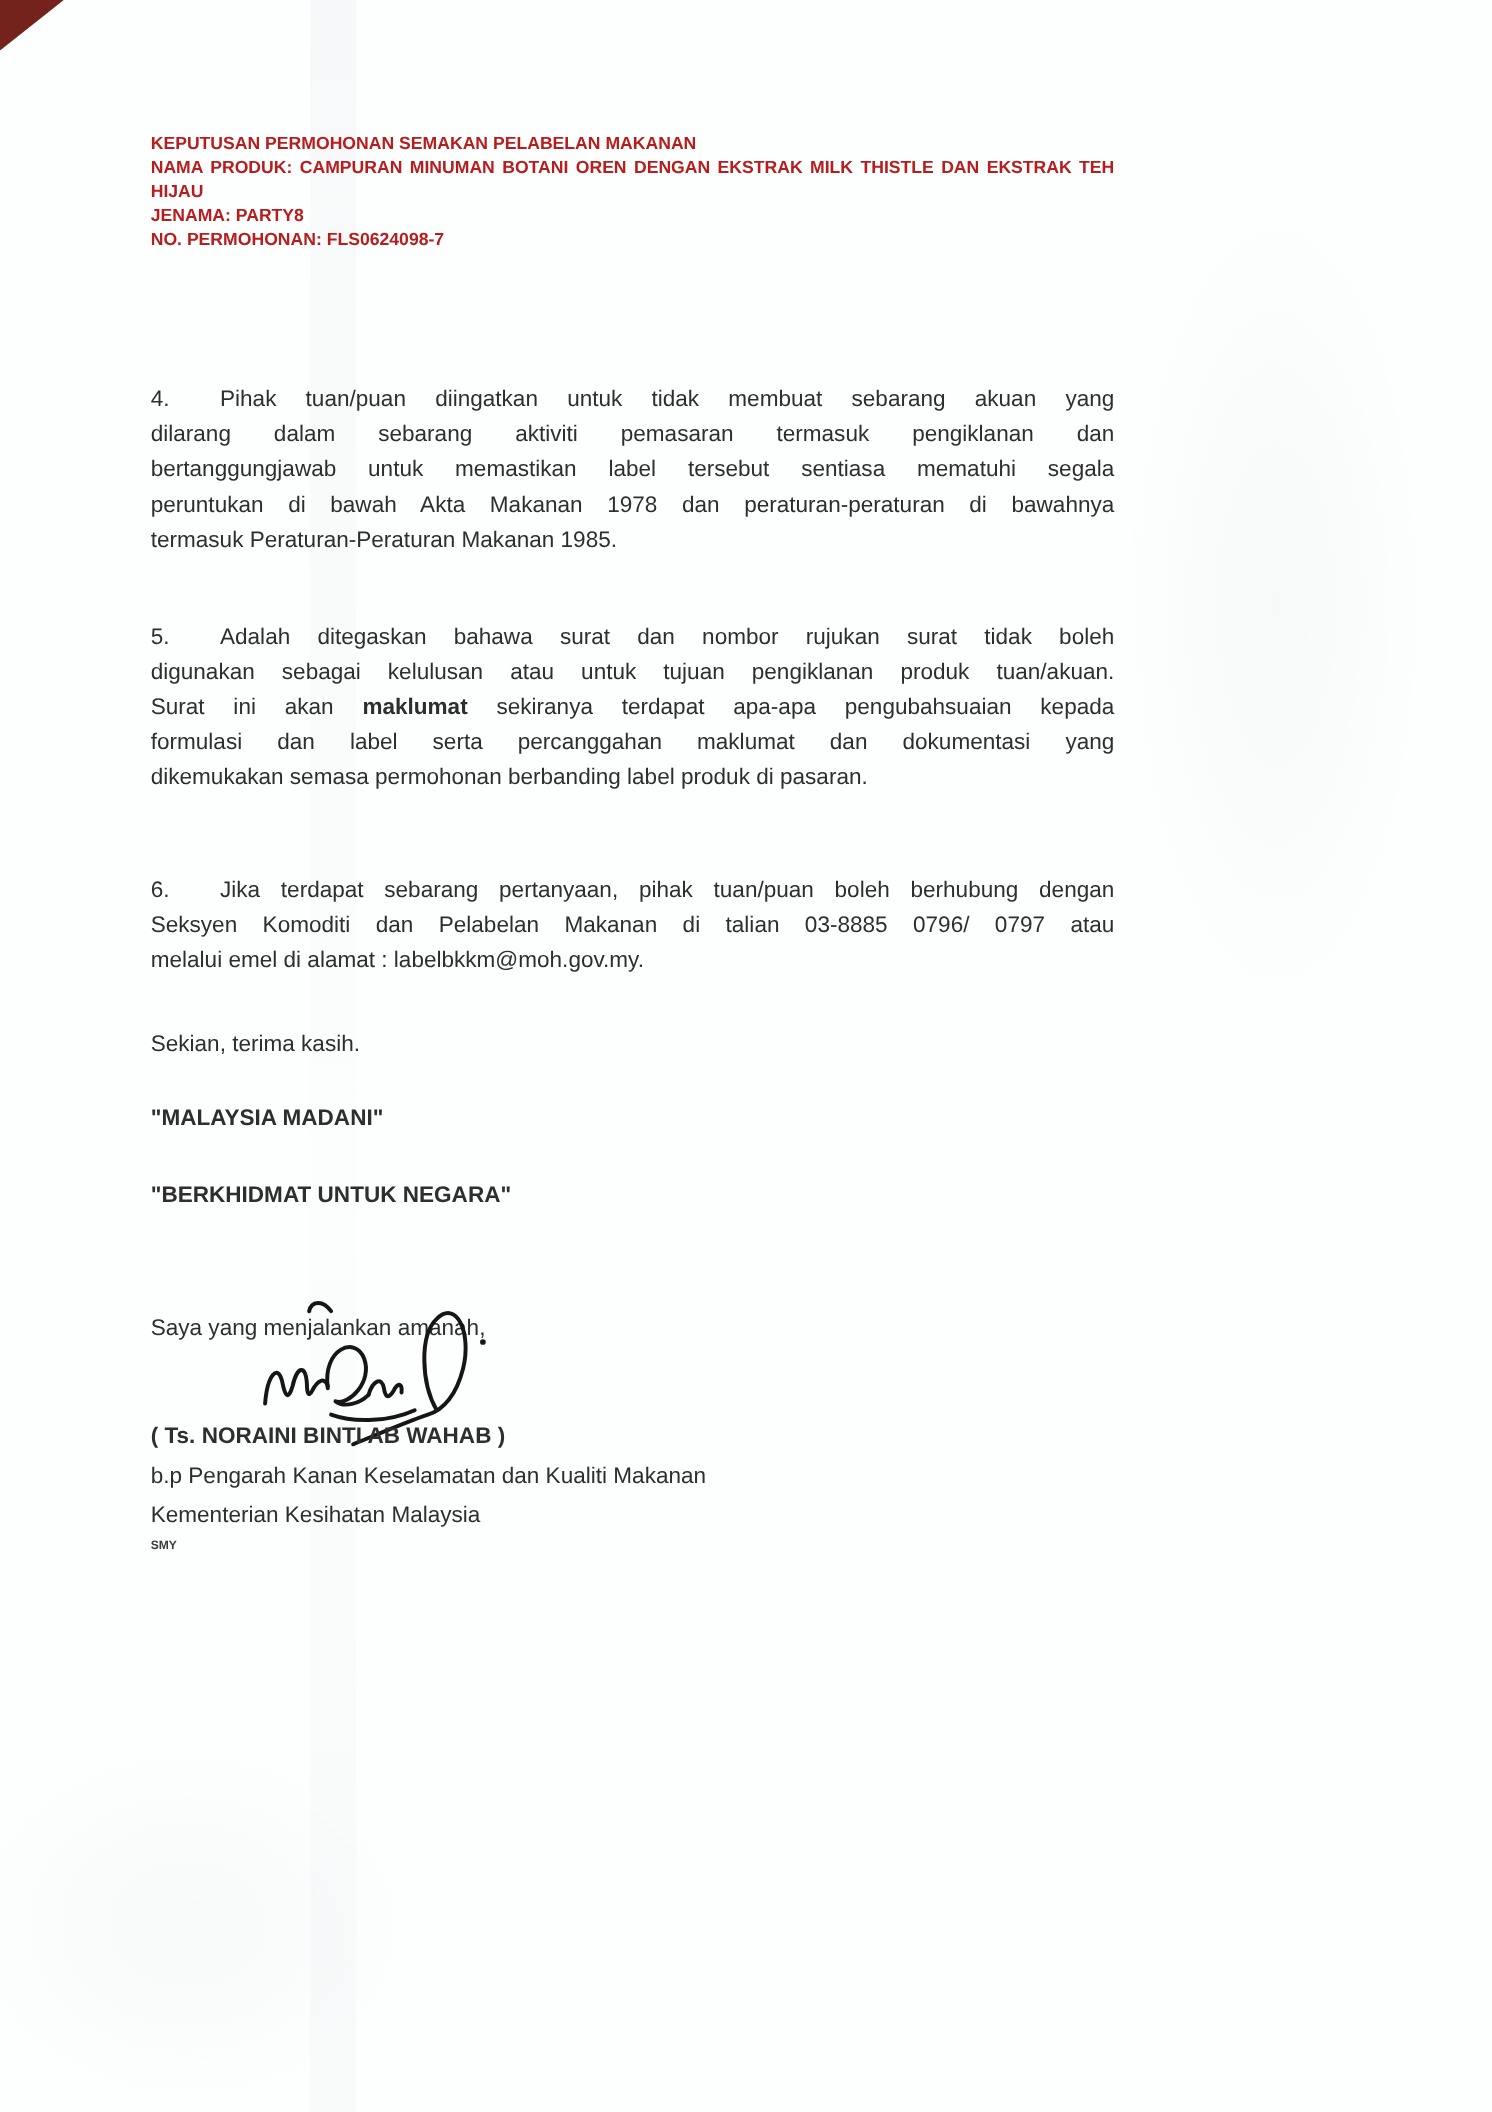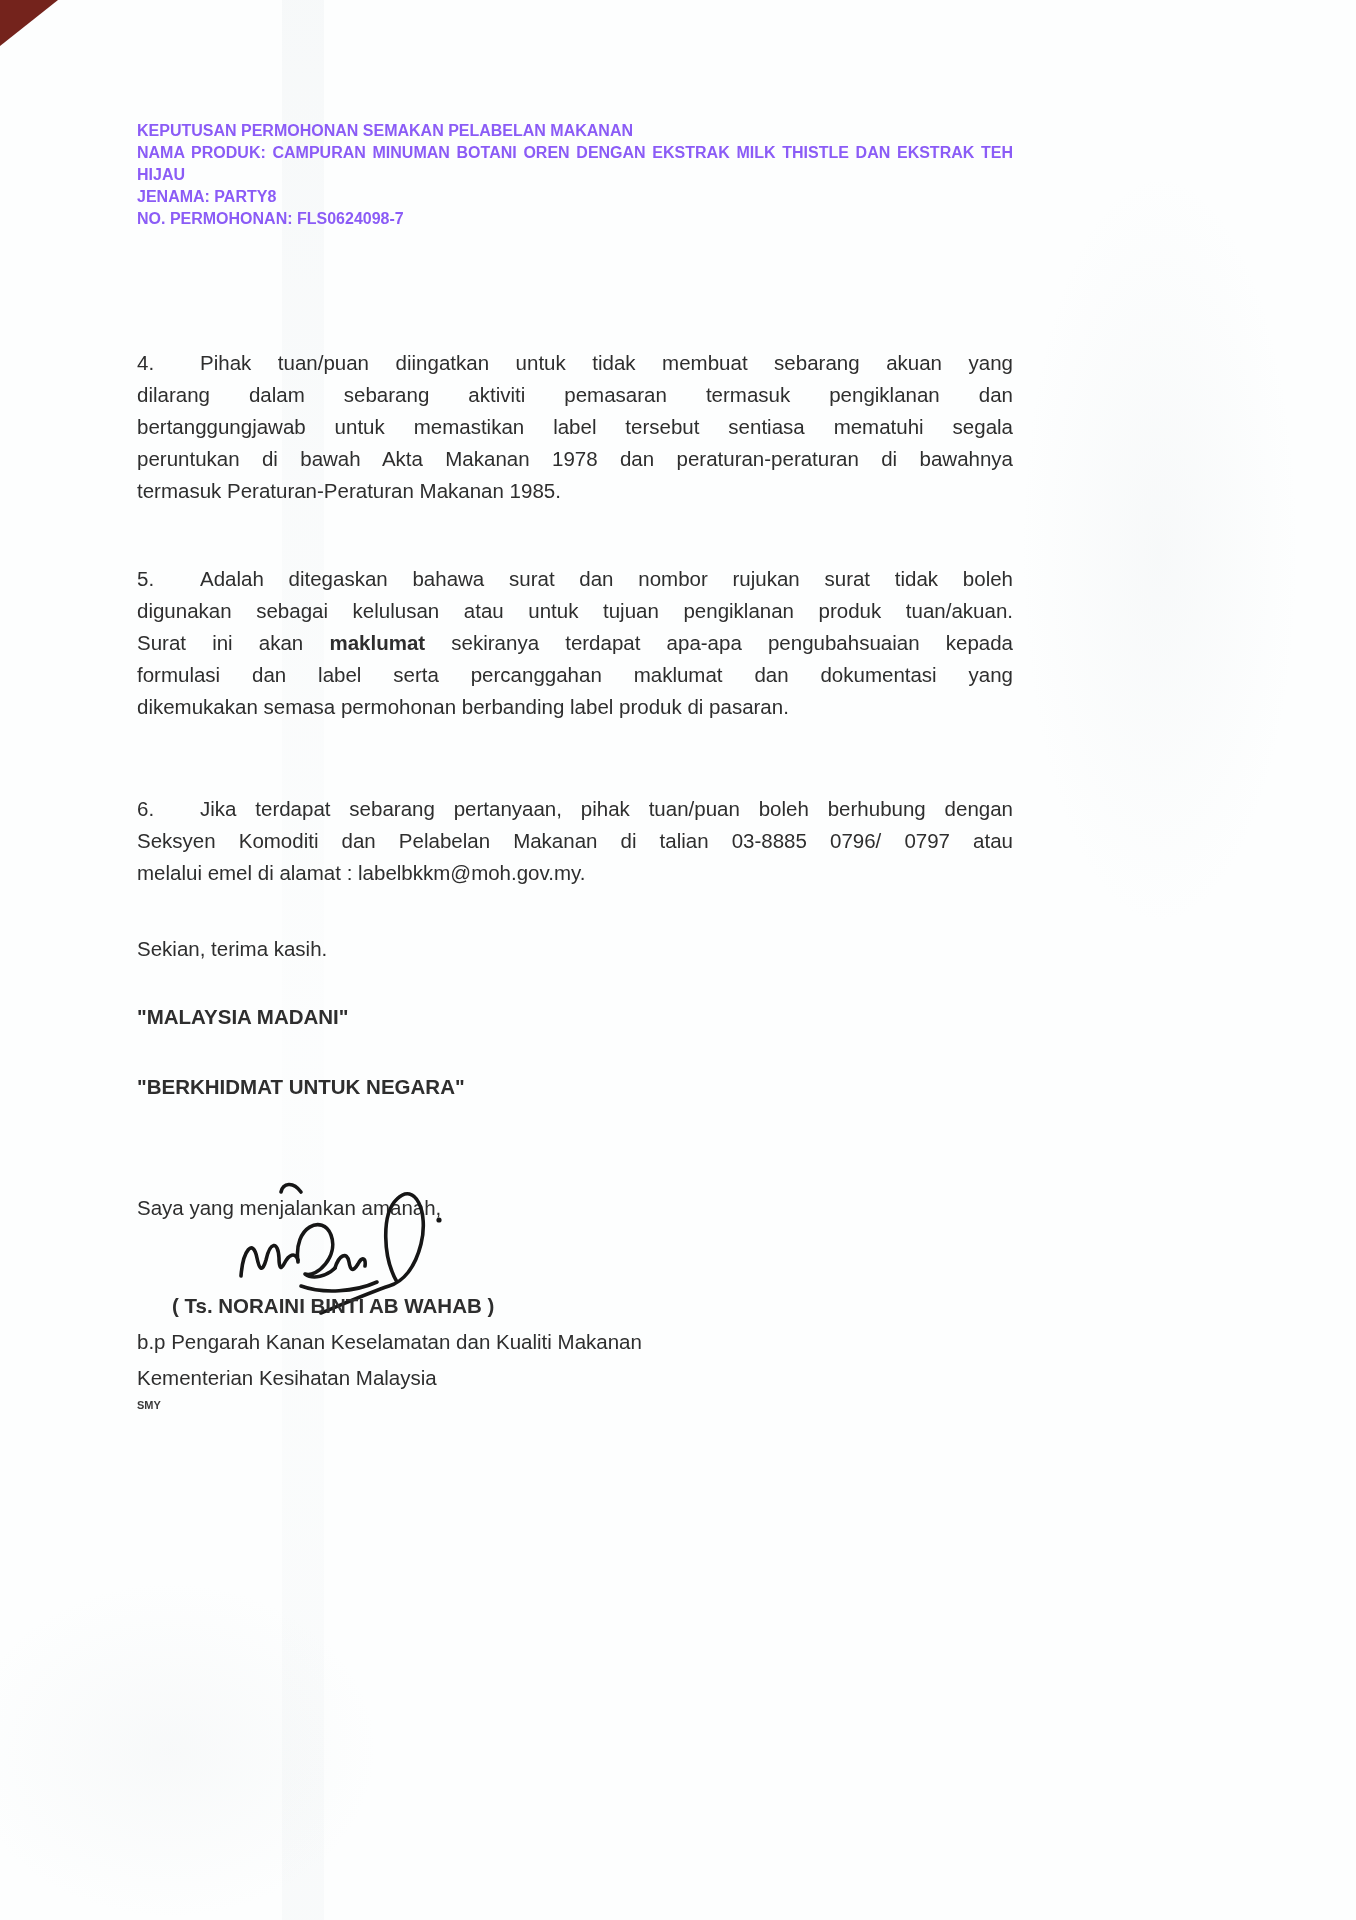--- a/index.html
+++ b/index.html
@@ -19,30 +19,30 @@
   .blotch-r{position:absolute;top:170px;left:1020px;width:280px;height:760px;
     background:radial-gradient(ellipse at center, rgba(196,204,209,0.10), rgba(196,204,209,0) 70%);
     pointer-events:none;}
   .smudge-b{position:absolute;top:1580px;left:-40px;width:420px;height:340px;
     background:radial-gradient(ellipse at center, rgba(200,207,211,0.10), rgba(200,207,211,0) 70%);
     pointer-events:none;}
   .corner{position:absolute;left:0;top:0;width:58px;height:46px;
     background:#74231c;clip-path:polygon(0 0,100% 0,0 100%);}
 
   .block{position:absolute;left:137px;width:876px;}
-  .header{top:120px;font-weight:bold;font-size:16px;line-height:22px;color:#8b5cf6;}
+  .header{top:120px;font-weight:bold;font-size:16px;line-height:22px;color:#b91c1c;}
   .bodytext{font-size:20.5px;line-height:32px;}
   .para-4{top:347px;}
   .para-5{top:563px;}
   .para-6{top:793px;}
   .thanks{top:933px;}
   .slogan1{top:1001px;font-weight:bold;}
   .slogan2{top:1071px;font-weight:bold;}
   .salutation{top:1192px;}
-  .sig-name{top:1290px;font-weight:bold;margin-left:35px;}
+  .sig-name{top:1290px;font-weight:bold;}
   .sig-title{top:1326px;}
   .sig-org{top:1362px;}
   .sig-initials{top:1399px;font-size:11px;font-weight:600;color:#3a3a3a;}
 
   .tline{text-align:justify;text-align-last:justify;white-space:normal;}
   .tline.last{text-align-last:left;}
   .tline.first{position:relative;padding-left:63px;}
   .pnum{position:absolute;left:0;top:0;}
 
   .signature-wrap{position:absolute;left:201px;top:1172px;width:270px;height:150px;}

